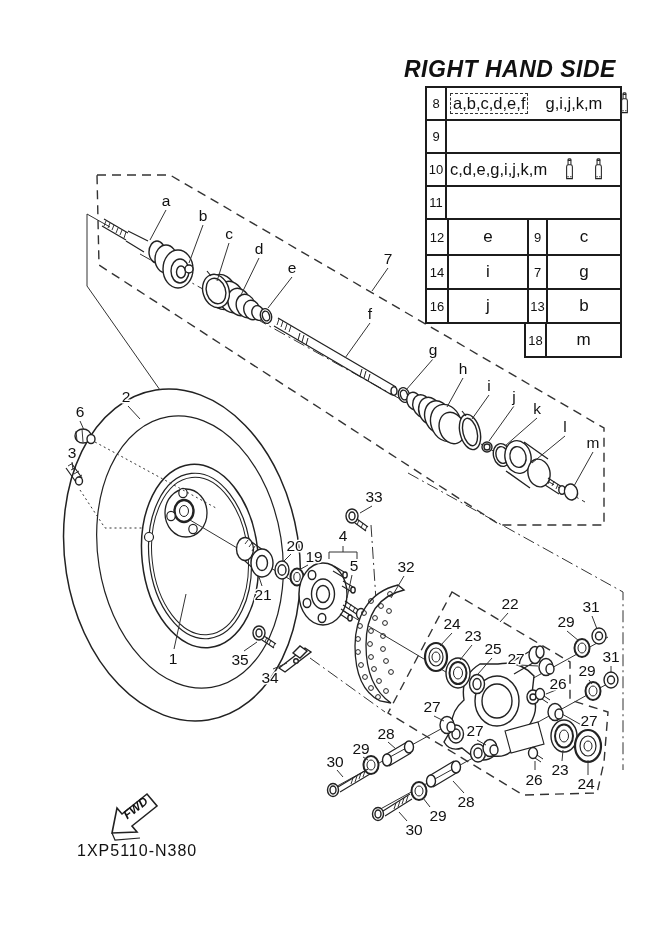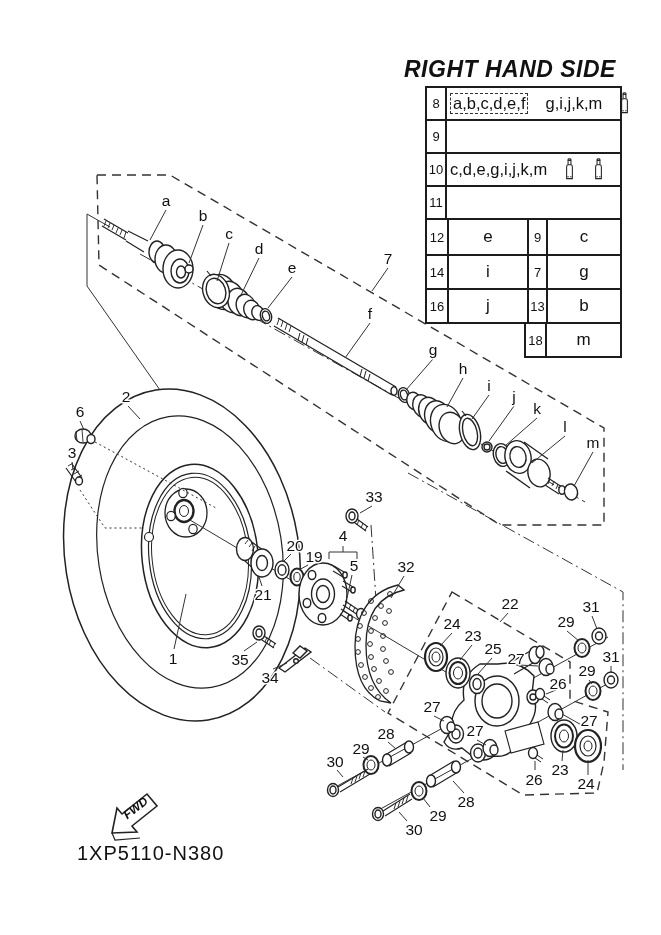--- a/index.html
+++ b/index.html
@@ -18,21 +18,21 @@
   .dashedbox{border:1.5px dashed #333;padding:0 2px;margin-right:1px;}
   .sec-b{display:grid;grid-template-columns:20px 80px 19px 1fr;margin-top:-2px;}
   .sb-cell{box-sizing:border-box;height:34px;display:flex;align-items:center;justify-content:center;}
   .sb-cell.bl{border-left:2px solid #1c1c1c;}
   .sb-cell.bt{border-top:2px solid #1c1c1c;}
   .sb-cell.n{font-size:13px;}
   .sb-cell.v{font-size:17px;}
   .sec-c{margin-left:99px;margin-top:-2px;width:98px;display:grid;grid-template-columns:19px 1fr;}
   .sec-c .sb-cell{height:32px;}
   .tube{width:13px;height:23px;flex:0 0 auto;}
-  .part-code{position:absolute;left:77px;top:842px;font-size:20px;letter-spacing:1px;}
+  .part-code{position:absolute;left:77px;top:842px;font-size:16px;letter-spacing:1px;}
   svg text{font-family:"Liberation Sans", sans-serif;font-size:15.5px;fill:#111;
            paint-order:stroke;stroke:#fff;stroke-width:3px;stroke-linejoin:round;}
   svg text.fwd-t{font-size:12px;font-weight:bold;font-style:italic;stroke:none;}
 </style>
 </head>
 <body>
 
 <div class="canvas">
 
 <svg class="diagram" width="661" height="935" viewBox="0 0 661 935">

